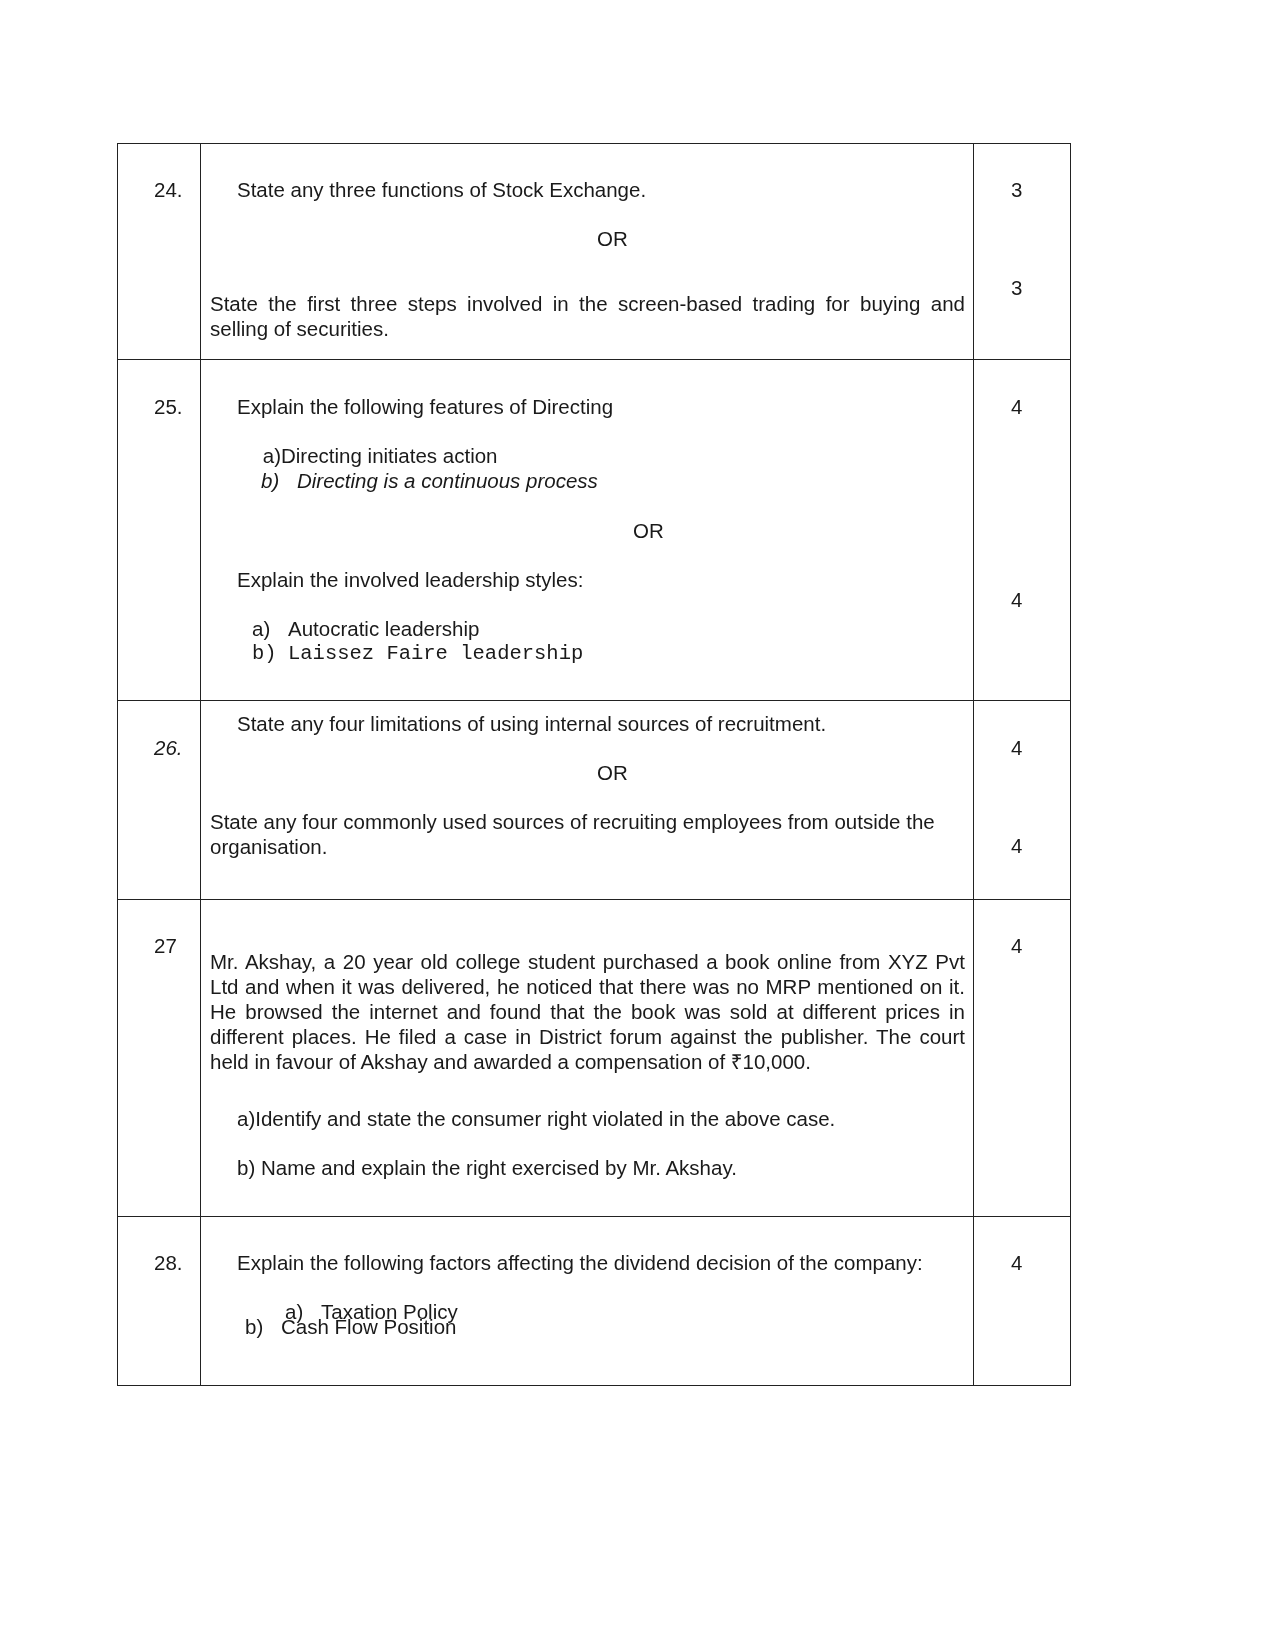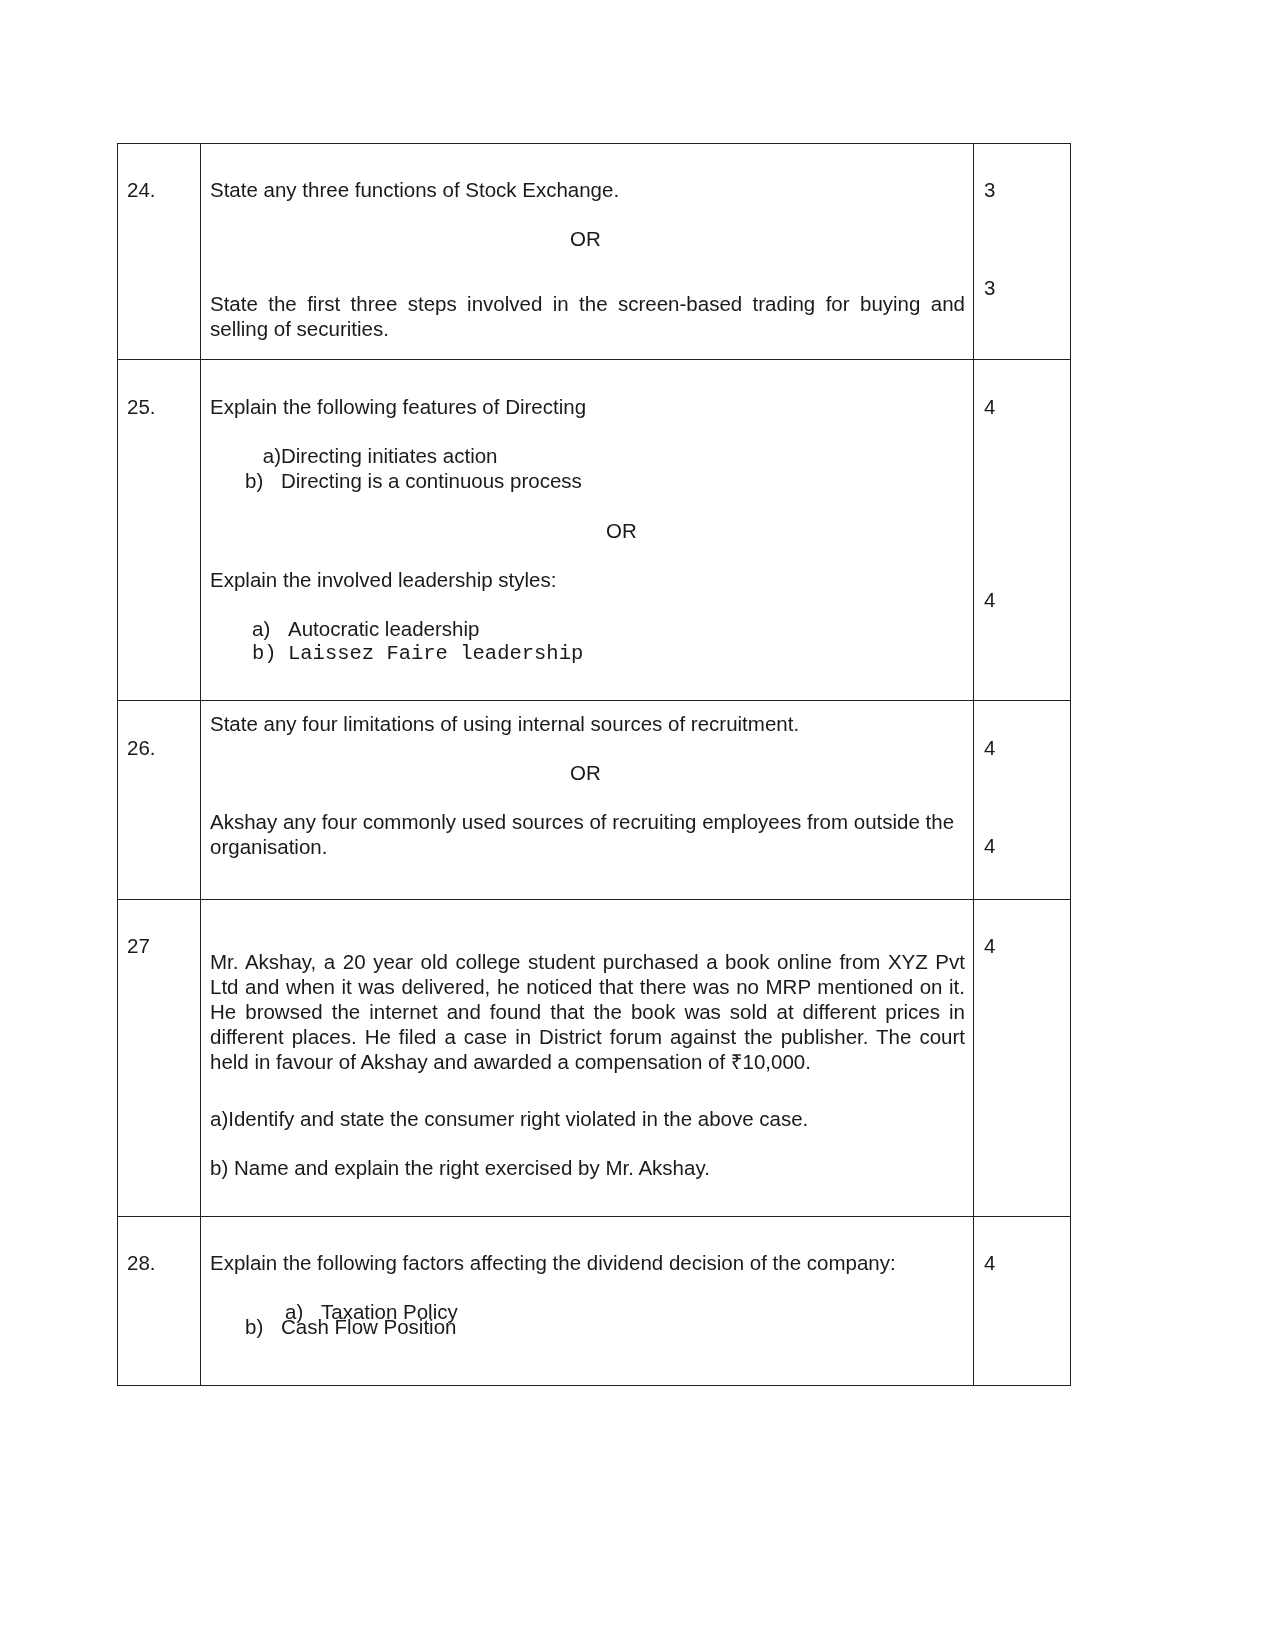--- a/index.html
+++ b/index.html
@@ -5,21 +5,21 @@
     html, body { margin: 0; padding: 0; background: #ffffff; }
     body { width: 1275px; height: 1651px; position: relative; overflow: hidden;
            font-family: "Liberation Sans", sans-serif; color: #1a1a1a; font-size: 20.5px; }
     .qtable { position: absolute; left: 117px; top: 143px; width: 952px;
               border-collapse: collapse; table-layout: fixed; }
     .qtable td { border: 1.5px solid #222; vertical-align: top; padding: 0; }
     .c-num { width: 82px; }
     .c-q { width: 772px; }
     .c-m { width: 96px; }
     .cell { position: relative; }
-    .abs { position: absolute; white-space: nowrap; line-height: 25px; }
+    .abs { position: absolute; white-space: nowrap; line-height: 25px; margin-left: 27px; }
     .para { position: absolute; line-height: 25px; }
     .justify { text-align: justify; text-align-last: left; margin-top: 16px; }
     .sub { position: absolute; line-height: 25px; white-space: nowrap; }
     .sub .lbl { display: inline-block; width: 36px; }
   </style>
 </head>
 <body>
 
 <table class="qtable">
 
@@ -50,21 +50,21 @@
       <div class="cell" style="height:340px;">
         <span class="abs" style="left:9px;top:34px;">25.</span>
       </div>
     </td>
     <td class="c-q">
       <div class="cell" style="height:340px;">
         <span class="abs" style="left:9px;top:34px;">Explain the following features of Directing</span>
         <div class="sub" style="left:44px;top:83px;text-align:right;">
           <span class="lbl">a)</span><span>Directing initiates action</span>
         </div>
-        <div class="sub" style="left:44px;top:108px;">
+        <div class="sub" style="left:60px;top:108px;font-style:italic;">
           <span class="lbl">b)</span><span>Directing is a continuous process</span>
         </div>
         <span class="abs" style="left:405px;top:158px;">OR</span>
         <span class="abs" style="left:9px;top:207px;">Explain the involved leadership styles:</span>
         <div class="sub" style="left:51px;top:256px;">
           <span class="lbl">a)</span><span>Autocratic leadership</span>
         </div>
         <div class="sub" style="left:51px;top:281px;font-family:Liberation Mono, monospace;">
           <span class="lbl">b)</span><span>Laissez Faire leadership</span>
         </div>
@@ -73,29 +73,29 @@
     <td class="c-m">
       <div class="cell" style="height:340px;">
         <span class="abs" style="left:10px;top:34px;">4</span>
         <span class="abs" style="left:10px;top:227px;">4</span>
       </div>
     </td>
   </tr>
 
   <tr style="height:198px;">
     <td class="c-num">
-      <div class="cell" style="height:198px;">
+      <div class="cell" style="height:198px;font-style:italic;">
         <span class="abs" style="left:9px;top:34px;">26.</span>
       </div>
     </td>
     <td class="c-q">
       <div class="cell" style="height:198px;">
         <span class="abs" style="left:9px;top:10px;">State any four limitations of using internal sources of recruitment.</span>
         <span class="abs" style="left:369px;top:59px;">OR</span>
-        <div class="para" style="left:9px;top:108px;width:755px;">Akshay any four commonly used sources of recruiting employees from outside the organisation.</div>
+        <div class="para" style="left:9px;top:108px;width:755px;">State any four commonly used sources of recruiting employees from outside the organisation.</div>
       </div>
     </td>
     <td class="c-m">
       <div class="cell" style="height:198px;">
         <span class="abs" style="left:10px;top:34px;">4</span>
         <span class="abs" style="left:10px;top:132px;">4</span>
       </div>
     </td>
   </tr>
 

